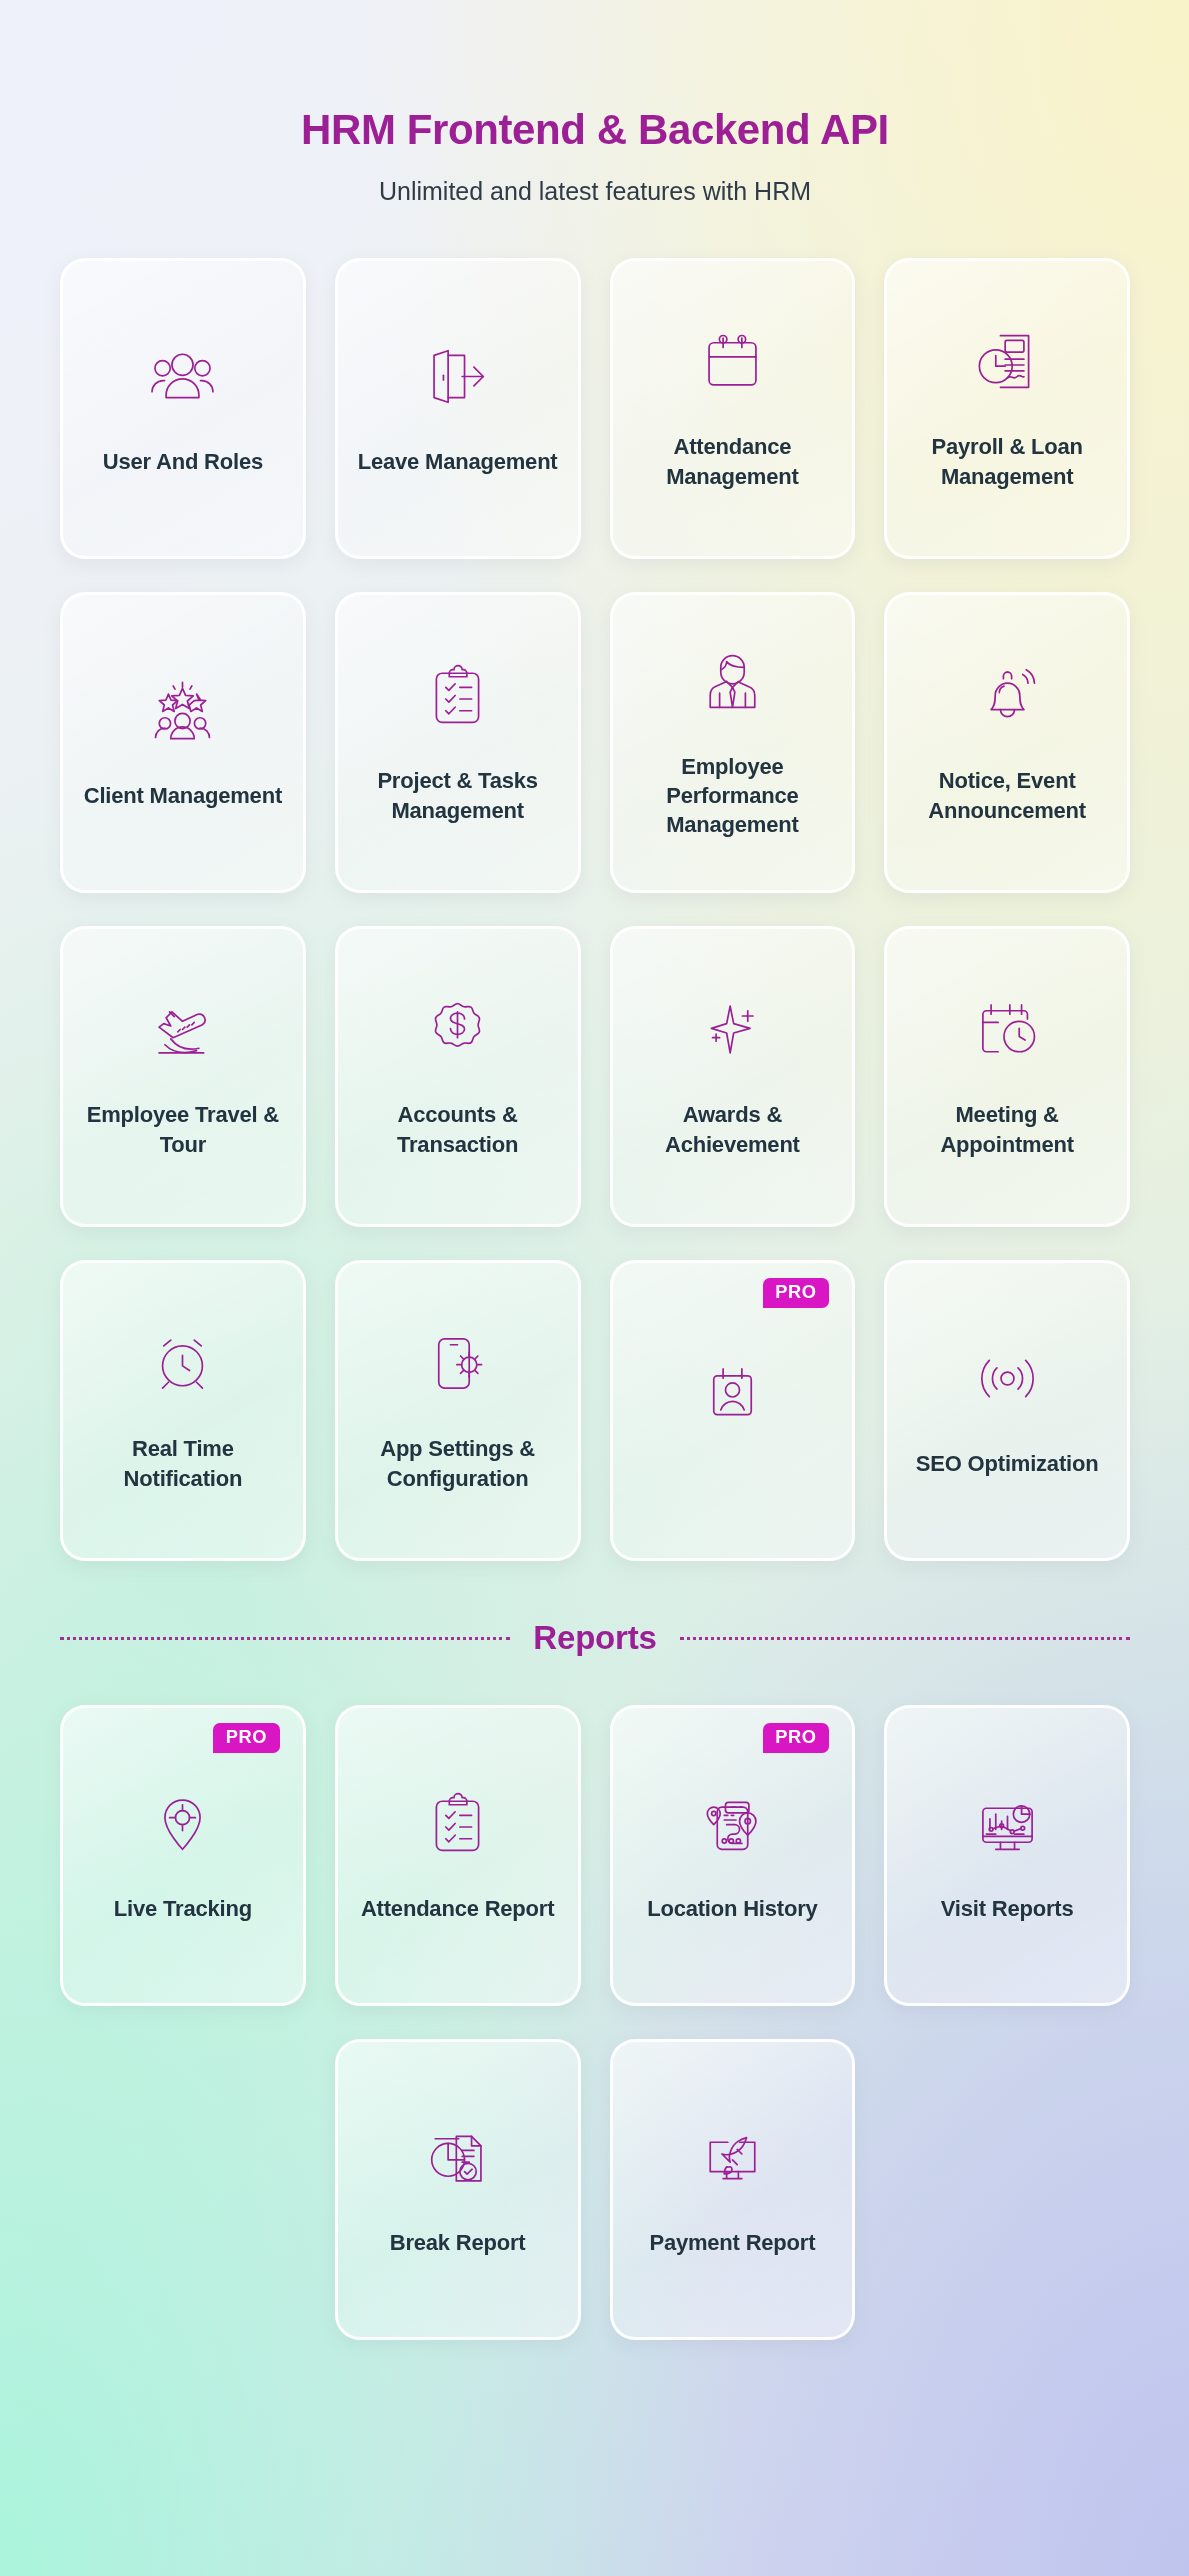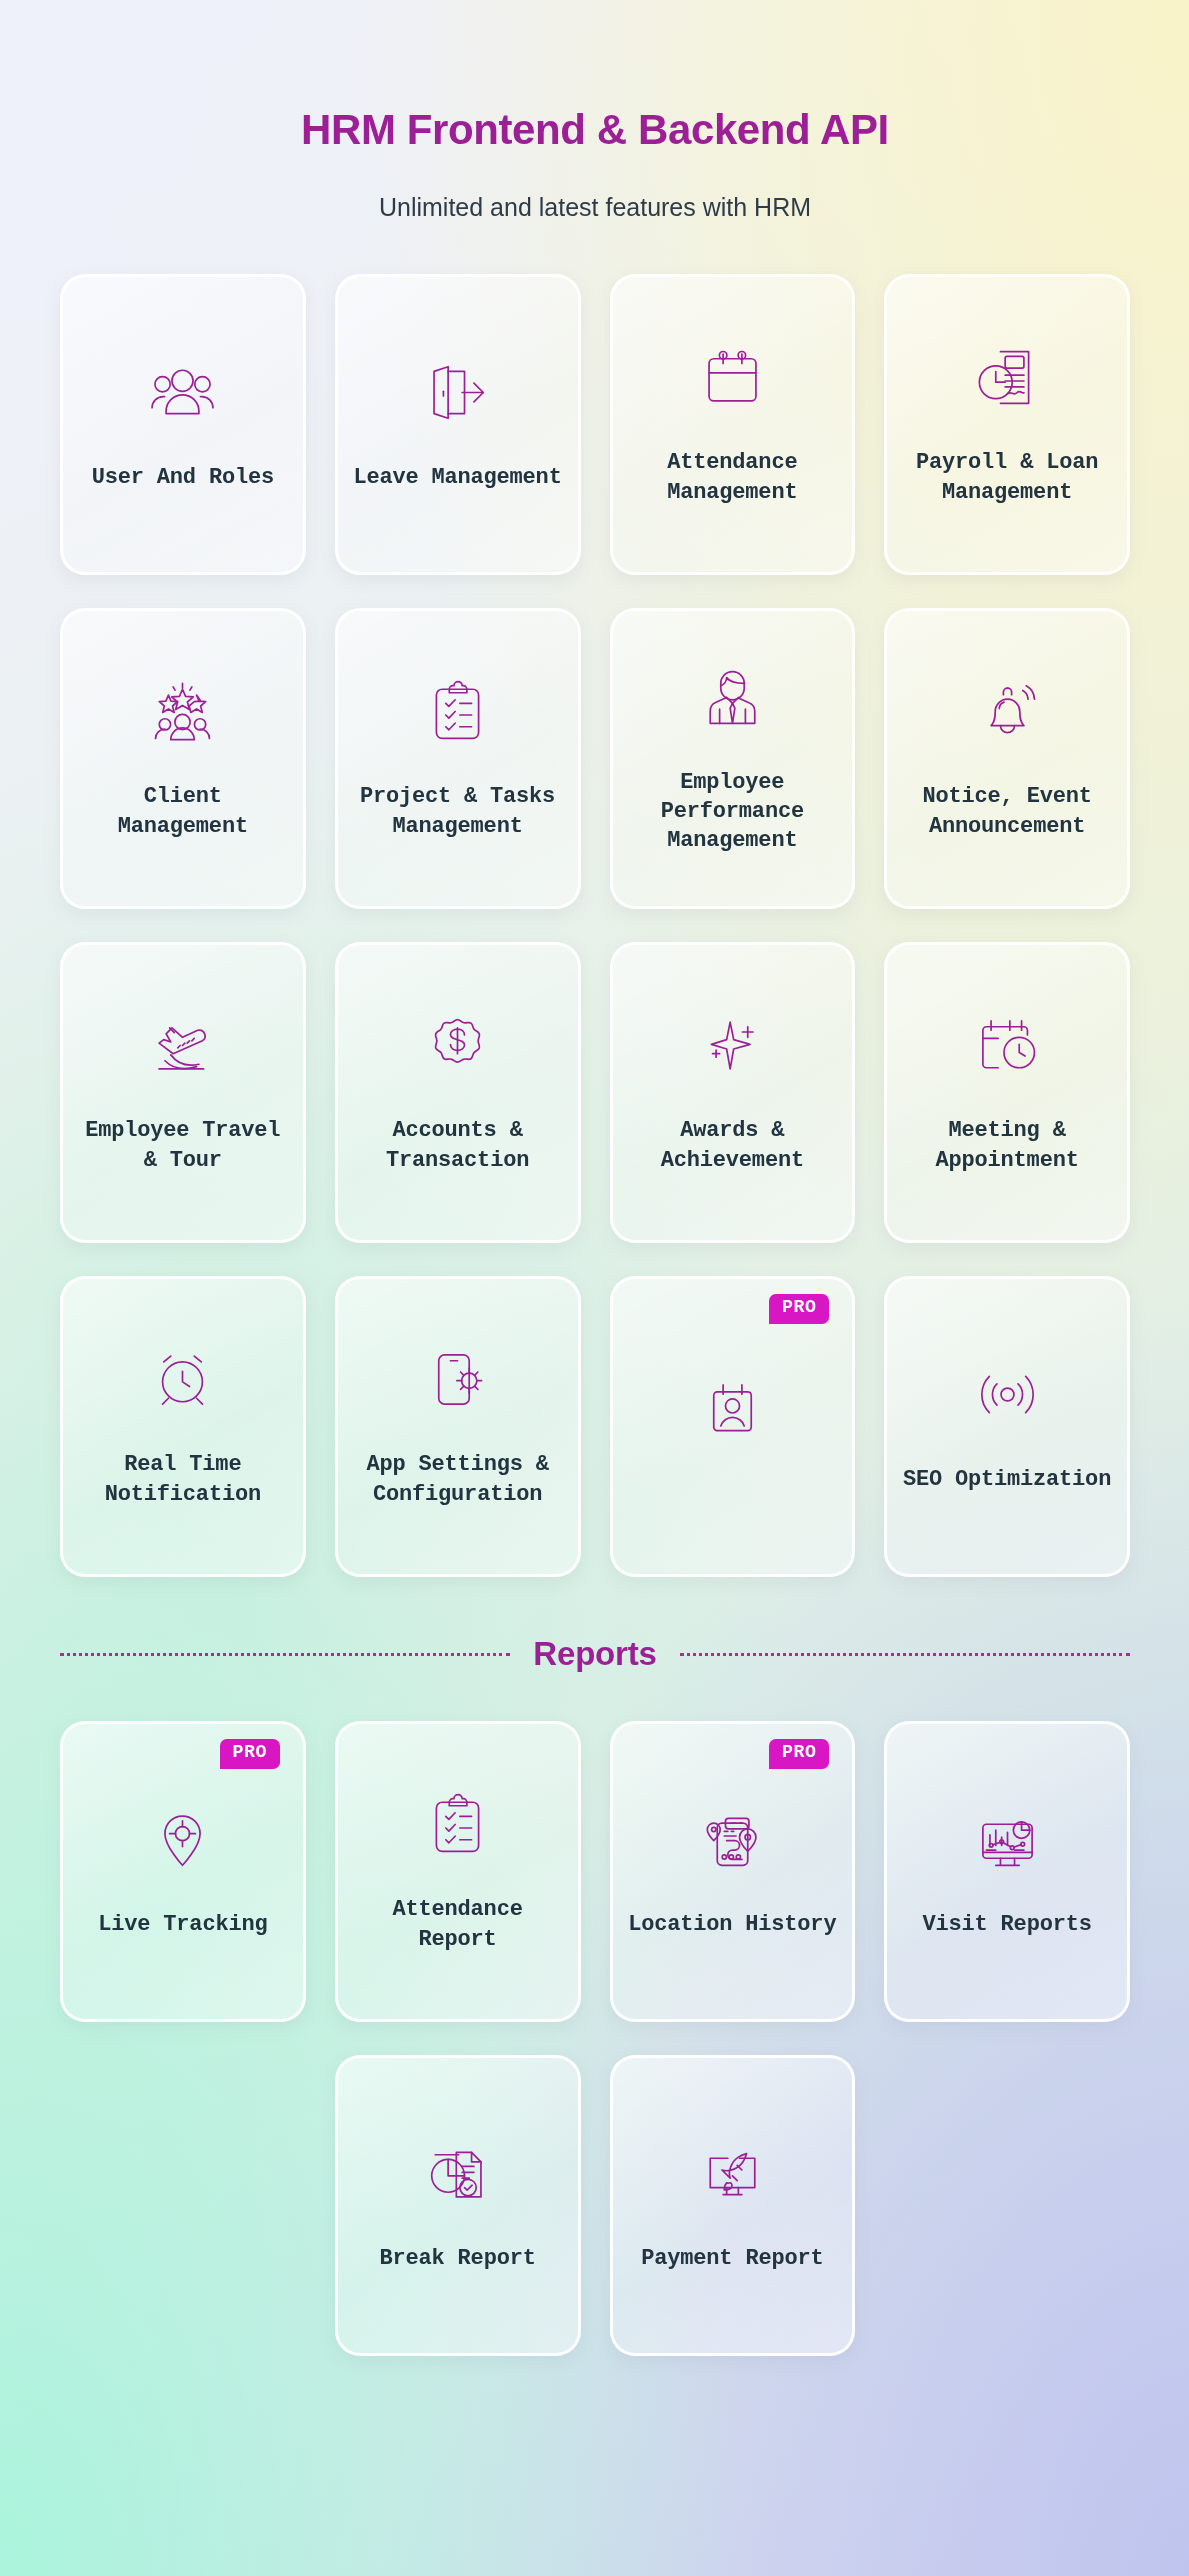--- a/index.html
+++ b/index.html
@@ -41,35 +41,34 @@
   
   .page-title {
     margin-top: 106px;
     text-align: center;
     font-size: 42px;
     font-weight: 700;
     letter-spacing: -0.4px;
     color: #9c1f96;
   }
   .page-subtitle {
-    margin-top: 39px;
+    margin-top: 23px;
     text-align: center;
     font-size: 25px;
     font-weight: 400;
     color: #2f3b47;
   }
 
   
   .grid {
     margin-top: 52px;
     display: grid;
     grid-template-columns: repeat(4, 1fr);
     column-gap: 29px;
     row-gap: 33px;
-    font-family: Liberation Mono, monospace;
   }
   .grid.reports-grid { margin-top: 48px; }
   .grid.reports-grid-last { margin-top: 33px; }
 
   .card {
     position: relative;
     height: 301px;
     border-radius: 25px;
     border: 3.9px solid rgba(255,255,255,0.92);
     background: linear-gradient(150deg, rgba(255,255,255,0.62) 0%, rgba(255,255,255,0.30) 55%, rgba(255,255,255,0.46) 100%);

